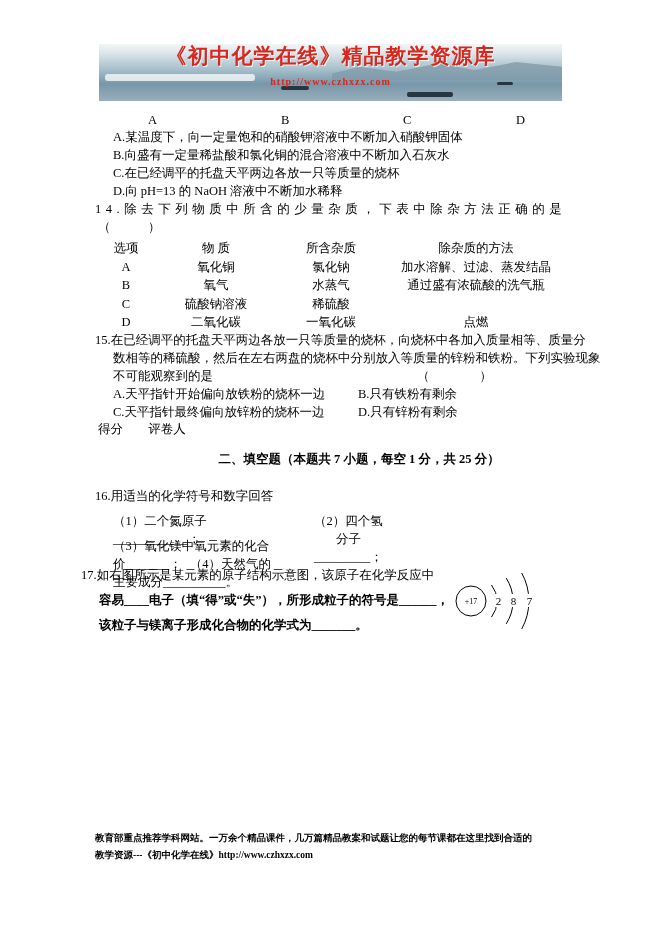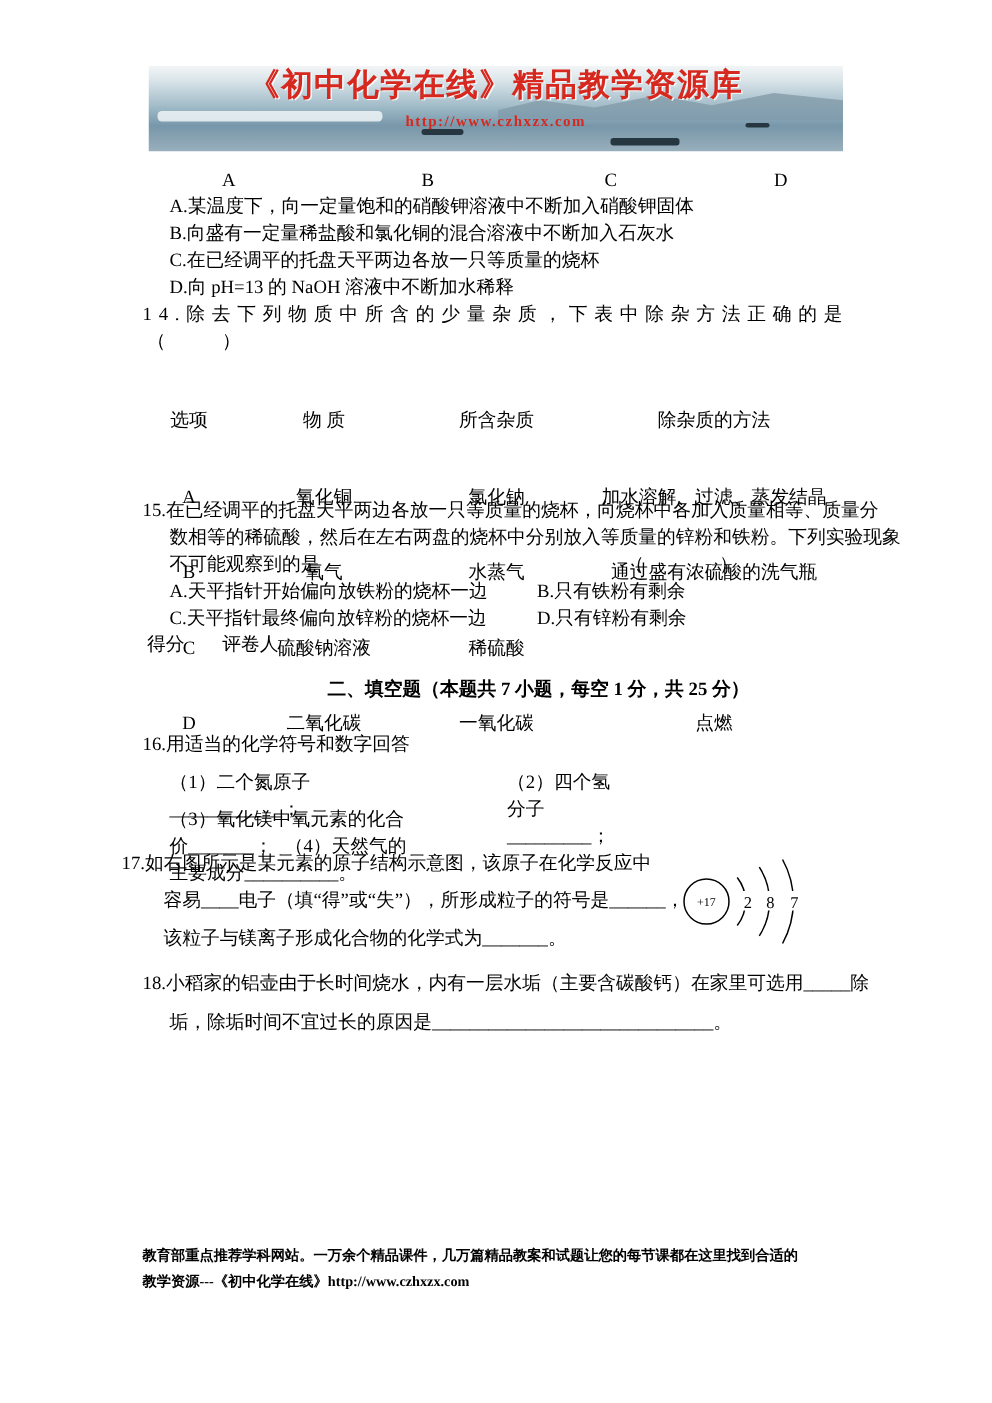--- a/index.html
+++ b/index.html
@@ -32,46 +32,46 @@
   .choice-row span { position:absolute; }
   .cr-a { left:53px; } .cr-b { left:186px; } .cr-c { left:308px; } .cr-d { left:421px; }
 
   .q13-options { position:absolute; left:113px; top:128px; }
   .q13-options div { height:18px; }
 
   .q14-stem { position:absolute; left:95px; top:200px; letter-spacing:4.5px; }
   .q14-paren { position:absolute; left:98px; top:218px; }
 
   .q14-table { position:absolute; left:95px; top:239px; width:470px; }
-  .q14-row { display:grid; grid-template-columns:62px 118px 112px 178px; height:18.5px;margin-top:32px; }
+  .q14-row { display:grid; grid-template-columns:62px 118px 112px 178px; height:18.5px; }
   .q14-row > div { text-align:center; }
 
   .q15 { position:absolute; left:95px; top:331px; }
   .q15-l2, .q15-l3 { margin-left:18px; }
   .q15-wrap { position:relative; }
   .q15-paren { position:absolute; left:322px; top:36px; }
   .q15-opts { margin-left:18px; position:relative; height:18px; }
   .q15-opt2 { position:absolute; left:245px; top:0; }
 
   .score-row { position:absolute; left:98px; top:420px; }
   .score-row .lbl2 { margin-left:22px; }
 
   .section-title { position:absolute; left:95px; top:450px; width:470px; text-align:center;
     padding-left:58px; box-sizing:border-box; font-weight:bold; }
 
   .q16 { position:absolute; left:95px; top:487px; }
   .q16-line { position:relative; height:25px; }
   .q16-i1 { position:absolute; left:18px; }
-  .q16-i2 { position:absolute; left:243px; }
+  .q16-i2 { position:absolute; left:219px;text-align:center; }
   .q16-i34 { position:absolute; left:18px; }
   .q16-i4 { margin-left:8px; }
 
   .q17 { position:absolute; left:81px; top:566px; }
   .q17 div.ln { height:25px; }
-  .q17-l2, .q17-l3 { margin-left:28px; }
+  .q17-l2, .q17-l3 { margin-left:18px;font-weight:bold; }
   .atom { position:absolute; left:372px; top:6px; }
 
   .q18 { position:absolute; left:95px; top:646px; }
   .q18 div { height:26px; }
   .q18-l2 { margin-left:18px; }
 
   .footer { position:absolute; left:95px; top:830px; width:480px;
     font-size:9.5px; line-height:17px; font-weight:bold; }
 </style>
 </head>
@@ -184,23 +184,19 @@
       <path d="M 68.7 1 A 58 58 0 0 1 68.7 57" fill="none" stroke="#000" stroke-width="1"></path>
       <rect x="41" y="22" width="9" height="13" fill="#fff"></rect>
       <rect x="56" y="22" width="9" height="13" fill="#fff"></rect>
       <rect x="72" y="22" width="9" height="13" fill="#fff"></rect>
       <text x="45.5" y="33" font-size="11" text-anchor="middle" fill="#000">2</text>
       <text x="60.5" y="33" font-size="11" text-anchor="middle" fill="#000">8</text>
       <text x="76.5" y="33" font-size="11" text-anchor="middle" fill="#000">7</text>
     </svg>
   </div>
 
-  <div class="q18">
-    <div>18.小稻家的铝壶由于长时间烧水，内有一层水垢（主要含碳酸钙）在家里可选用_____除</div>
-    <div class="q18-l2">垢，除垢时间不宜过长的原因是______________________________。</div>
-  </div>
 
   <div class="footer">
     <div>教育部重点推荐学科网站。一万余个精品课件，几万篇精品教案和试题让您的每节课都在这里找到合适的</div>
     <div>教学资源---《初中化学在线》http://www.czhxzx.com</div>
   </div>
 
 </div>
 
 </body></html>

